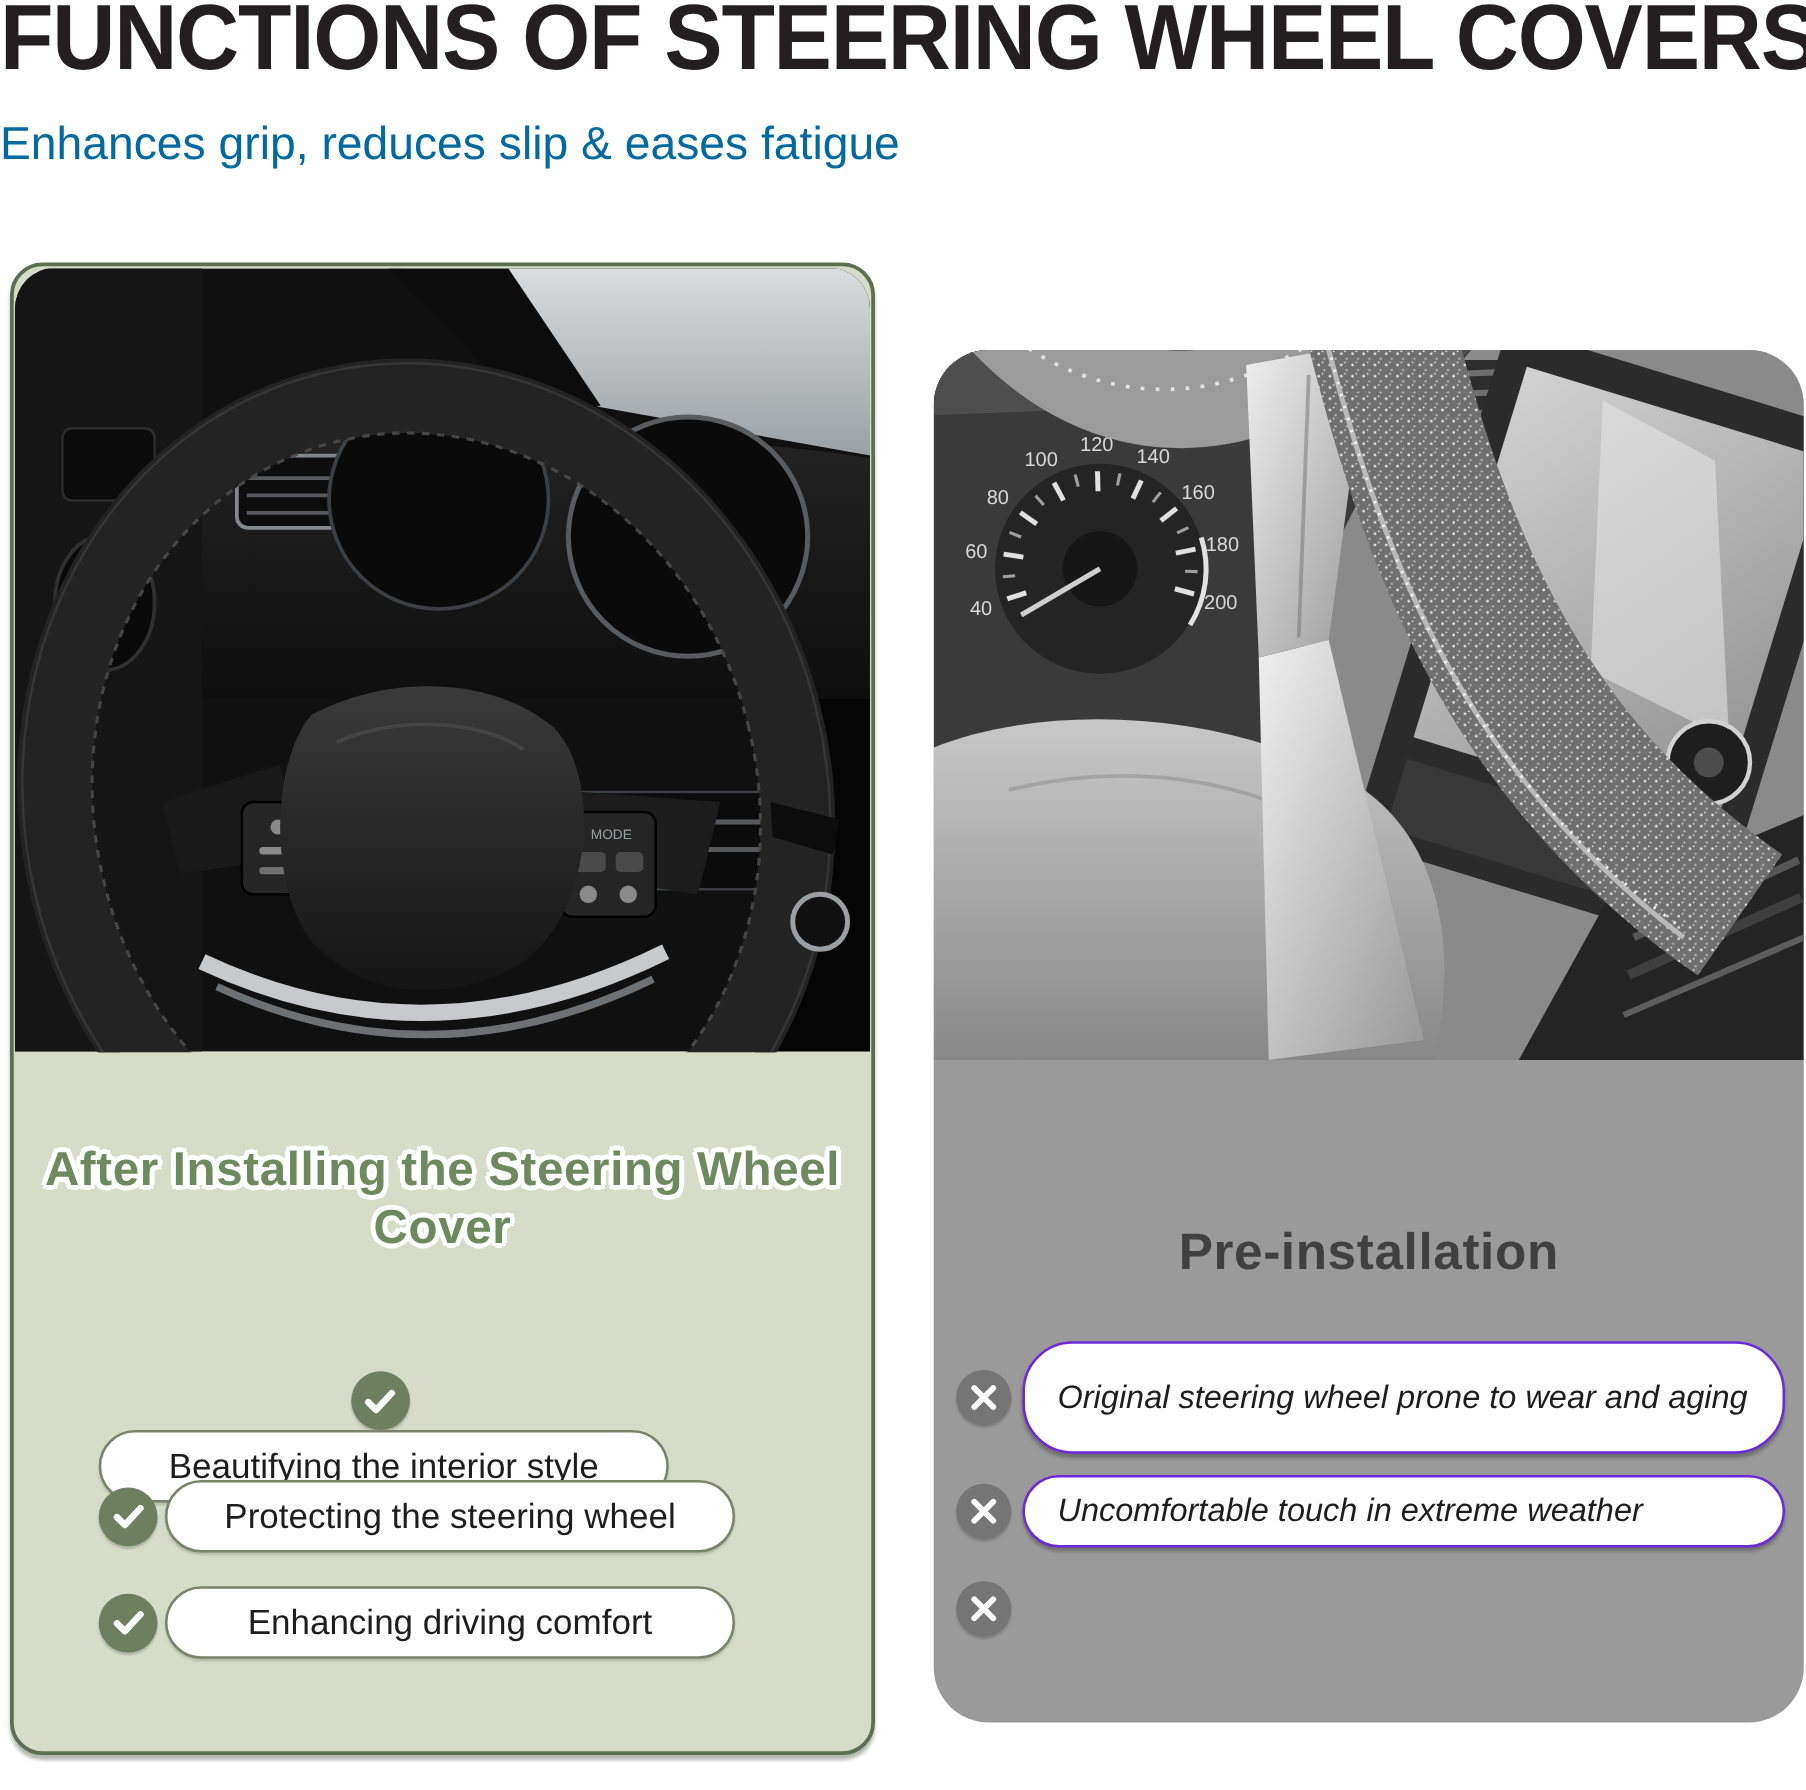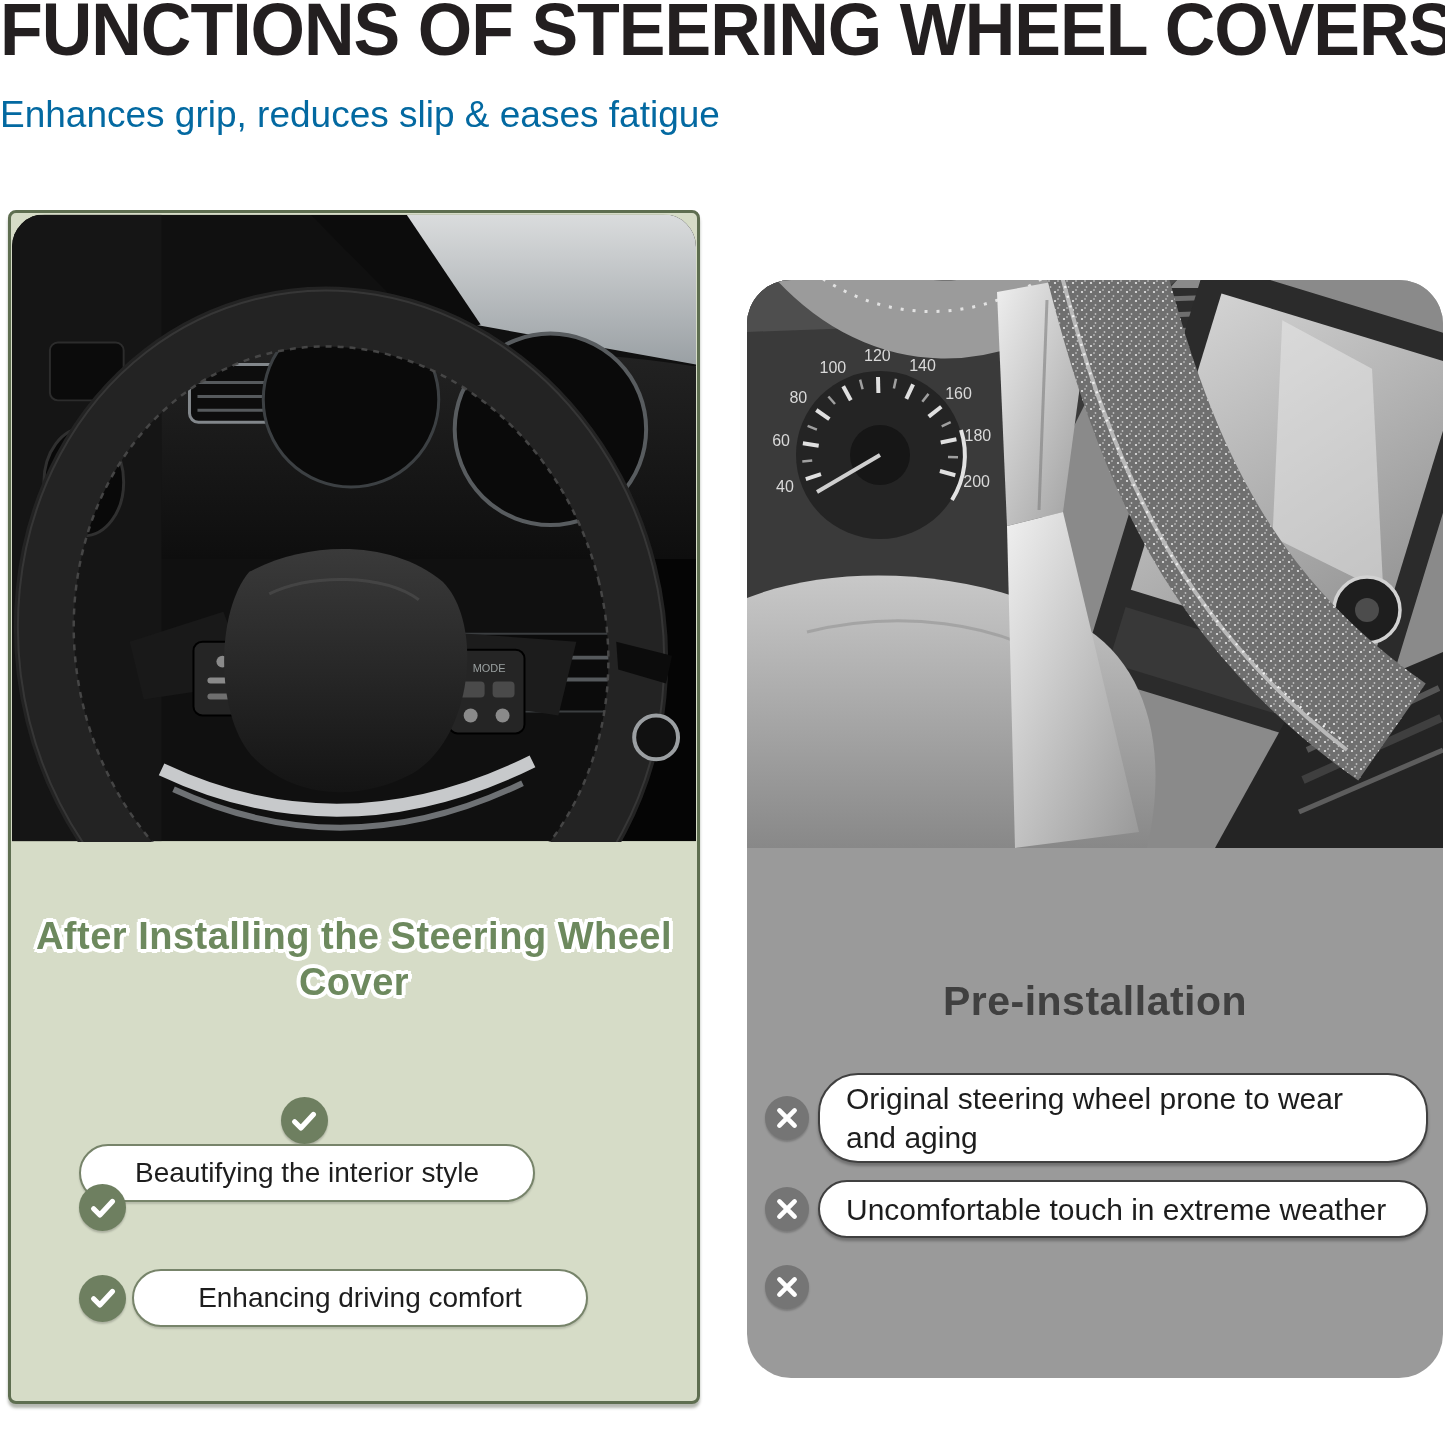--- a/index.html
+++ b/index.html
@@ -20,21 +20,21 @@
   .subtitle{
     position:absolute;top:94px;left:0;width:1445px;
     text-align:left;font-size:37px;color:#0369a1;
   }
   
   .panel{position:absolute;box-sizing:border-box;}
   .panel-left{
     left:8px;top:210px;width:692px;height:1194px;
     background:var(--left-bg,#d6dcc7);
     border:3px solid var(--left-border,#5e6e50);
-    border-radius:8px;
+    border-radius:26px;
     box-shadow:0 4px 3px rgba(40,50,30,.35);
   }
   .panel-right{
     left:747px;top:280px;width:696px;height:1098px;
     background:var(--right-bg,#9a9a9a);
     border-radius:44px;
   }
   .photo{position:absolute;overflow:hidden;}
   .photo-left{left:1px;top:1px;width:684px;height:628px;border-radius:33px 33px 0 0;}
   .photo-right{left:0;top:0;width:696px;height:568px;border-radius:44px 44px 0 0;}
@@ -69,23 +69,24 @@
   .pill{
     box-sizing:border-box;background:var(--pill-bg,#ffffff);
     display:flex;align-items:center;color:var(--pill-text,#1d1d1d);
   }
   .pill-l{
     width:456px;height:58px;border:2px solid #77846a;border-radius:29px;
     justify-content:center;font-size:28px;
     box-shadow:0 2px 2px rgba(0,0,0,.15);
   }
   .pill-r{
-    border:2px solid #404040;border-radius:32px;
-    justify-content:flex-start;padding:0 26px;font-size:30px;line-height:1.3;
+    border:2px solid #6d28d9;border-radius:32px;
+    justify-content:flex-start;padding:0 26px;font-size:26px;line-height:1.3;
     box-shadow:0 3px 3px rgba(0,0,0,.28);
+    font-style:italic;
   }
   .pill-r1{width:610px;height:90px;border-radius:40px;}
   .pill-r2{width:610px;height:58px;border-radius:29px;}
   .pill-r3{width:455px;height:58px;border-radius:29px;}
   .gauge-num{fill:#d9d9d9;font-size:16px;font-family:"Liberation Sans",sans-serif;text-anchor:middle;}
 </style>
 </head>
 <body>
 
 <div class="title">FUNCTIONS OF STEERING WHEEL COVERS</div>
@@ -179,20 +180,21 @@
     </span>
     <div class="pill pill-l">Beautifying the interior style</div>
   </div>
 
   <div class="row row-l row-l2">
     <span class="badge badge-check">
       <svg width="30" height="30" viewBox="0 0 24 24">
         <path d="M4.5 12.6 L9.5 17.6 L19.5 6.8" fill="none" stroke="#ffffff" stroke-width="4.2" stroke-linecap="round" stroke-linejoin="round"></path>
       </svg>
     </span>
+    <div class="pill pill-l">Protecting the steering wheel</div>
   </div>
 
   <div class="row row-l row-l3">
     <span class="badge badge-check">
       <svg width="30" height="30" viewBox="0 0 24 24">
         <path d="M4.5 12.6 L9.5 17.6 L19.5 6.8" fill="none" stroke="#ffffff" stroke-width="4.2" stroke-linecap="round" stroke-linejoin="round"></path>
       </svg>
     </span>
     <div class="pill pill-l">Enhancing driving comfort</div>
   </div>

